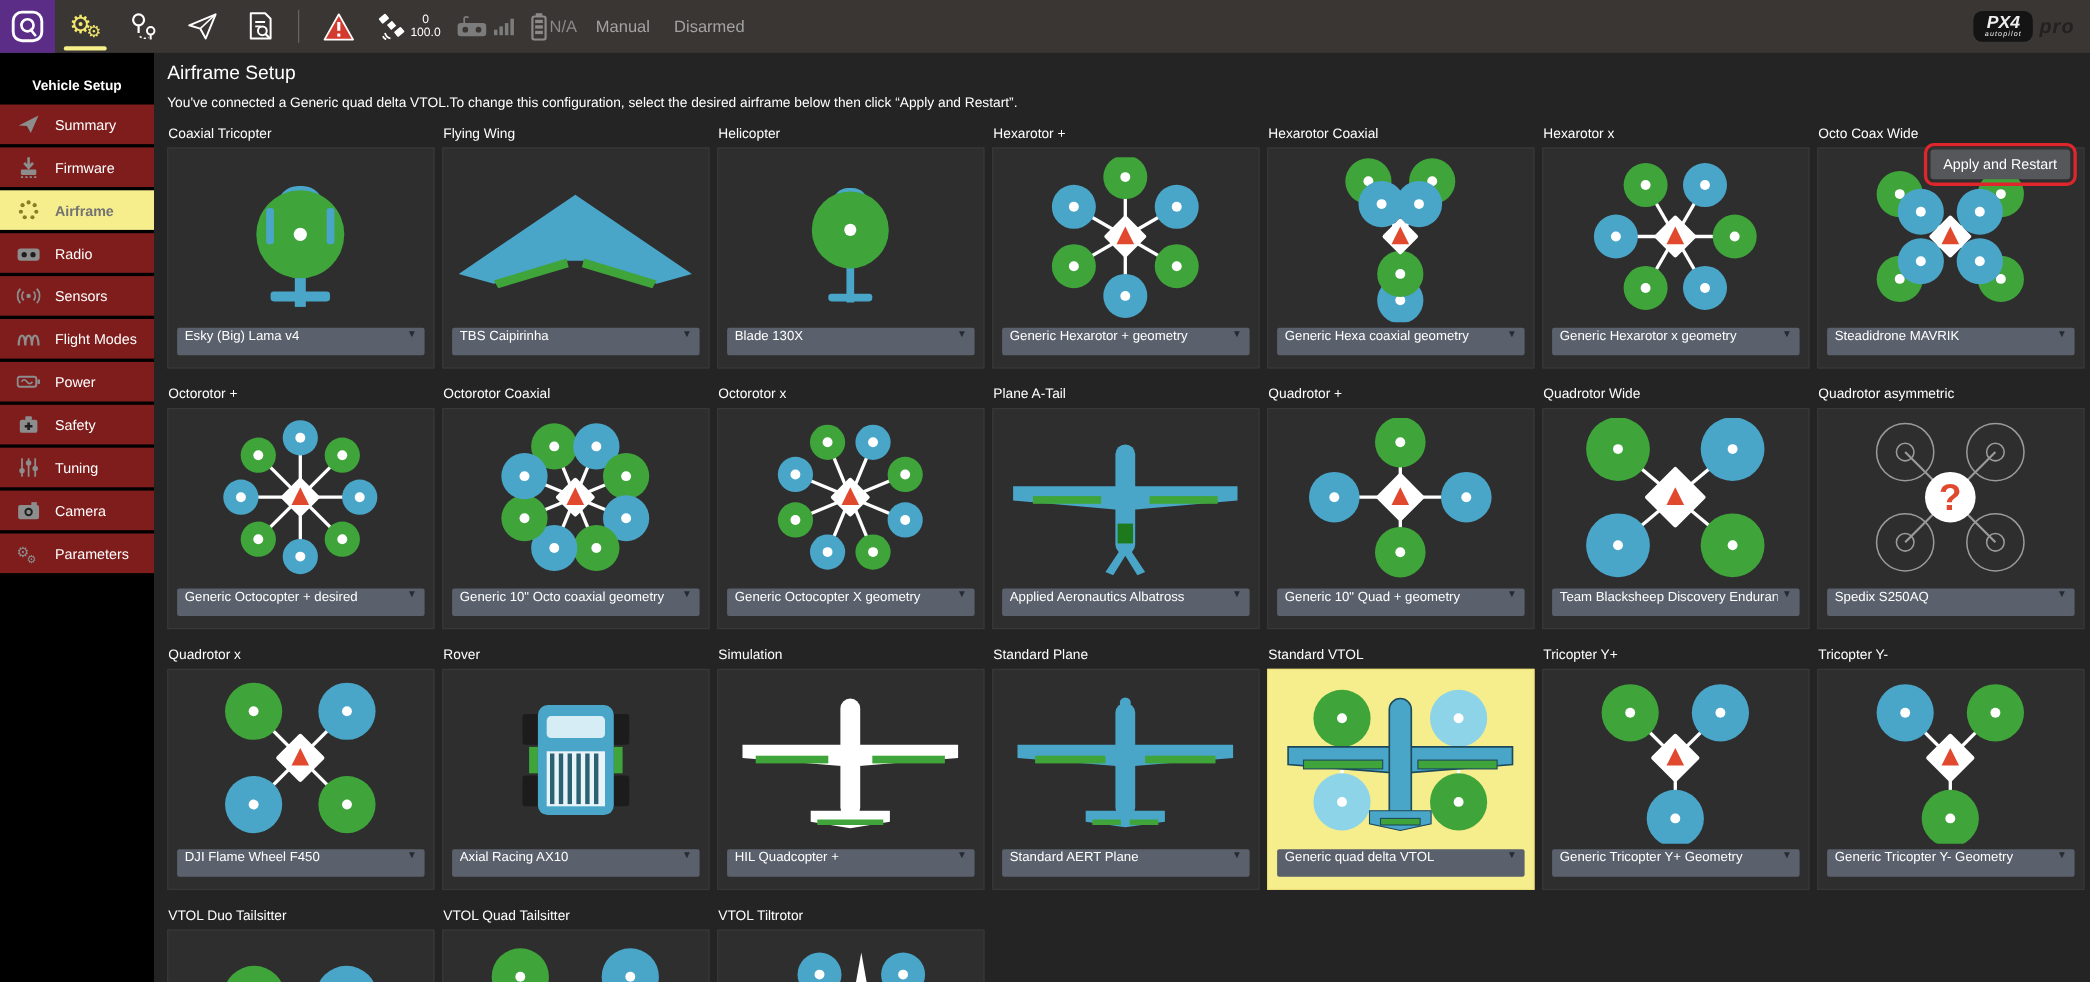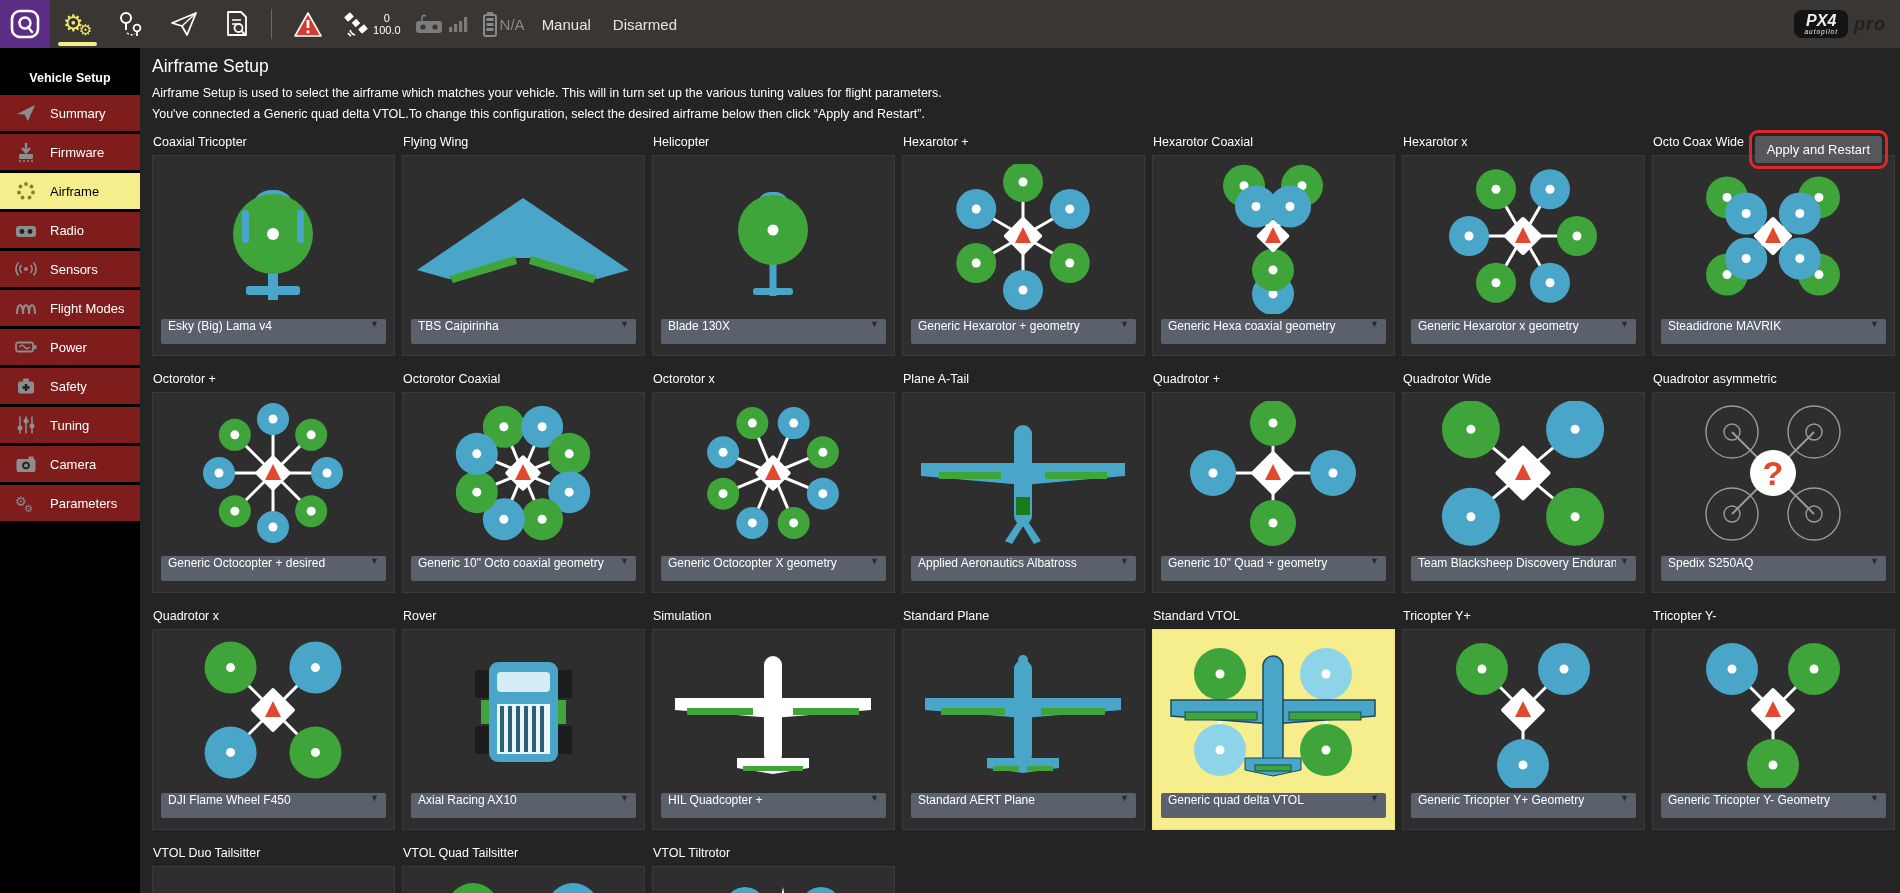--- a/index.html
+++ b/index.html
@@ -10,32 +10,32 @@
     font-family:"Liberation Sans",sans-serif;
   }
   
   .toolbar{height:48px;background:#3a3633;display:flex;align-items:center;position:relative;}
   .qgc-tile{width:50px;height:48px;background:#5b2d87;display:flex;align-items:center;justify-content:center;flex:none;cursor:pointer;}
   .tb-icon{display:flex;align-items:center;justify-content:center;height:48px;padding:0 13px;cursor:pointer;position:relative;}
   .tb-underline{position:absolute;left:8px;right:8px;bottom:2px;height:4px;background:#f5ee89;border-radius:2px;}
   .tb-divider{width:1px;height:30px;background:#6a6a6a;margin:0 8px;}
   .gps-nums{display:flex;flex-direction:column;justify-content:center;line-height:1.1;font-size:11px;color:#fff;margin-left:3px;}
   .dim{color:#8a8a8a;}
-  .tb-text{font-size:15px;color:#e5e5e5;margin:0 11px;cursor:pointer;}
+  .tb-text{font-size:15px;color:#a3a3a3;margin:0 11px;cursor:pointer;}
   .px4-badge{margin-left:auto;margin-right:14px;display:flex;align-items:center;gap:6px;}
   .px4-chip{background:#141414;border-radius:8px;padding:3px 10px 3px 10px;color:#efefef;font-weight:bold;font-style:italic;font-size:16px;line-height:1;text-align:center;}
   .px4-chip small{display:block;font-size:6.5px;font-weight:normal;letter-spacing:1px;}
   .px4-pro{color:#23211f;font-style:italic;font-weight:bold;font-size:18px;letter-spacing:1px;}
   
   .layout{display:flex;height:845px;}
   .sidebar{width:140px;background:#000;flex:none;padding-top:17px;}
   .sidebar-title{font-size:12.5px;font-weight:bold;text-align:center;margin:6px 0 10px;}
   .side-item{height:36px;margin-bottom:3px;background:#7f1d1d;display:flex;align-items:center;padding-left:13px;gap:11px;font-size:13px;color:#fff;cursor:pointer;}
   .side-item .sicon{width:26px;color:#8d8d8d;display:flex;justify-content:center;flex:none;}
-  .side-item.active{background:#f6ee8d;color:#000000;font-weight:normal;}
+  .side-item.active{background:#f6ee8d;color:#737373;font-weight:bold;}
   .side-item.active .sicon{color:#8a7d23;}
   
   .main{flex:1;position:relative;padding:6px 5px 0 12px;overflow:hidden;}
   .page-title{font-size:17.5px;font-weight:normal;margin:2px 0 9px;}
   .desc{font-size:12.5px;margin:0 0 7px;color:#fff;}
   .apply-wrap{position:absolute;top:82px;right:12px;border:3px solid #e0262d;border-radius:9px;padding:3px;background:transparent;}
   .apply-btn{background:#56575b;border:none;color:#fff;font-size:13px;padding:6px 12px;border-radius:3px;font-family:inherit;cursor:pointer;}
   
   .grid{display:grid;grid-template-columns:repeat(7,243px);column-gap:7px;row-gap:16px;margin-top:14px;}
   .cellhead{font-size:12.5px;height:15px;margin:0 0 5px 1px;white-space:nowrap;}
@@ -262,21 +262,20 @@
               <text x="9" y="19" font-size="10" fill="currentColor">⚙</text>
             </svg>
           </span>
           <span>Parameters</span>
         </div>
       </div>
   </div>
 
   <div class="main">
     <div class="page-title">Airframe Setup</div>
-    <p class="desc">Airframe Setup is used to select the airframe which matches your vehicle. This will in turn set up the various tuning values for flight parameters.</p>
     <p class="desc">You've connected a Generic quad delta VTOL.To change this configuration, select the desired airframe below then click “Apply and Restart”.</p>
 
     <div class="apply-wrap">
       <button class="apply-btn">Apply and Restart</button>
     </div>
 
     <div class="grid" id="card-grid">
         <div>
           <div class="cellhead">Coaxial Tricopter</div>
      <div class="card">

